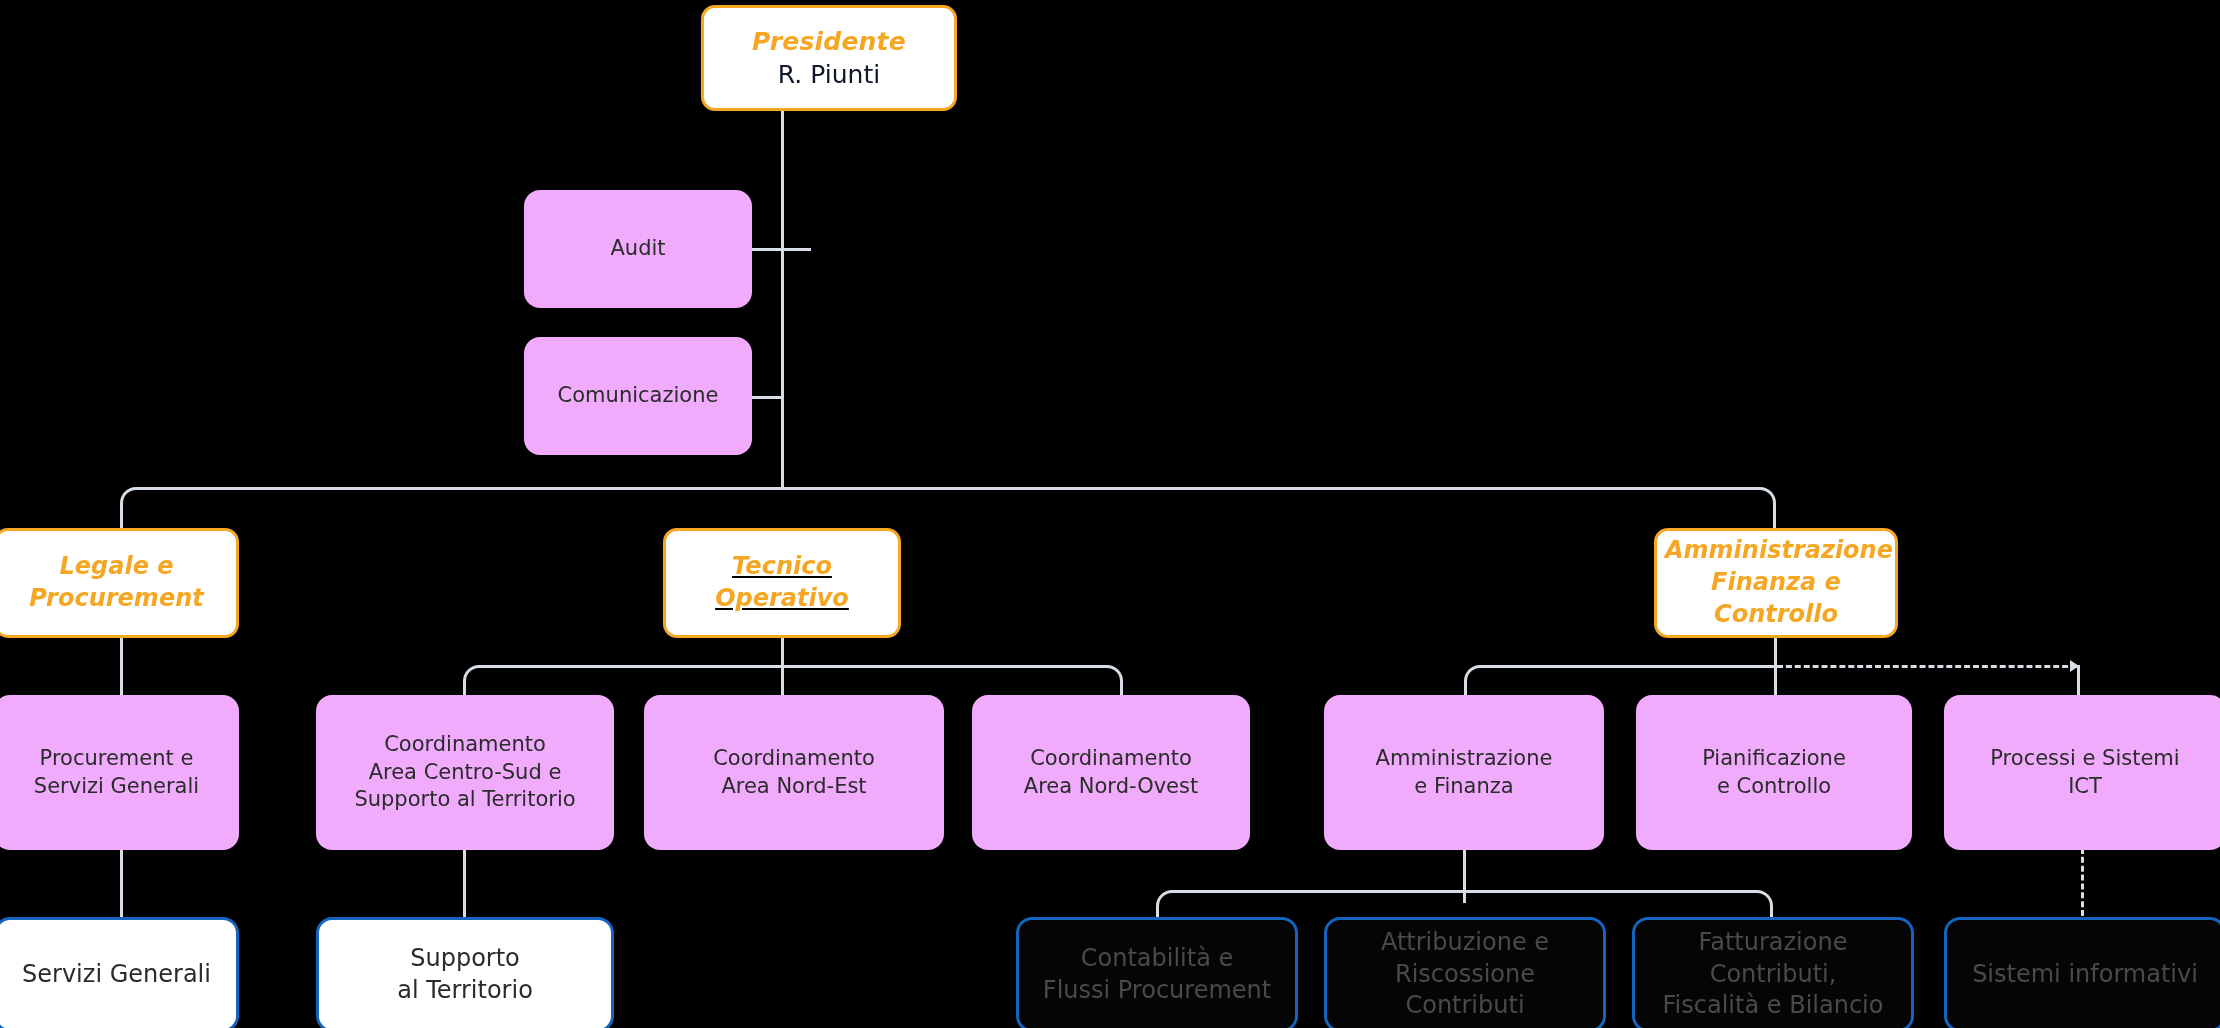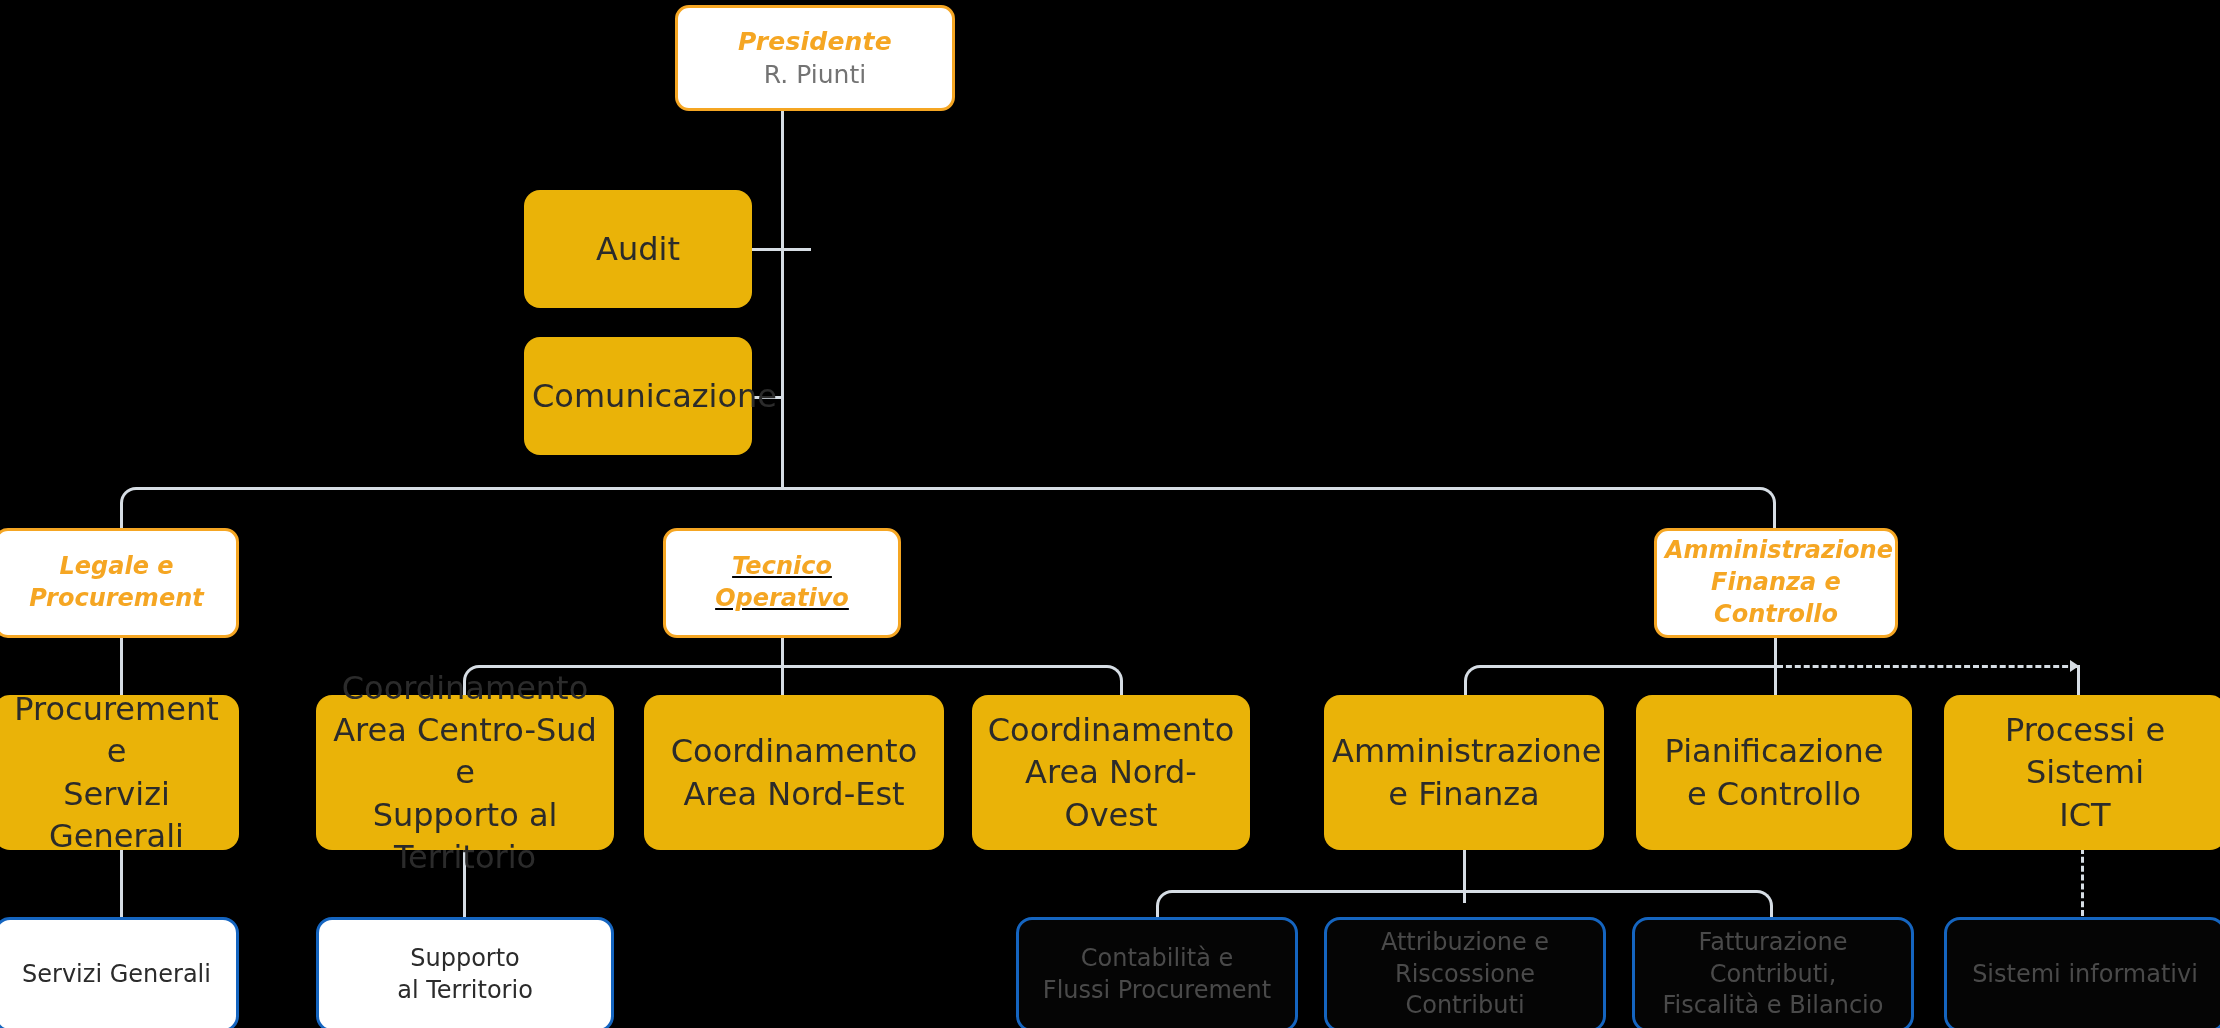--- a/index.html
+++ b/index.html
@@ -45,45 +45,45 @@
     flex-direction: column;
   }
   .node.exec .role {
     color: #f5a623;
     font-style: italic;
     font-weight: bold;
     font-size: 25px;
     letter-spacing: .2px;
   }
   .node.exec .person {
-    color: #737373;
+    color: #0f172a;
     font-size: 25px;
     font-weight: normal;
   }
 
   
   .node.dept {
     background: #ffffff;
     border: 3px solid #f5a623;
     flex-direction: column;
   }
   .node.dept .title {
     color: #f5a623;
     font-style: italic;
     font-weight: bold;
     font-size: 24px;
     white-space: pre-line;
   }
 
   
   .node.unit {
-    background: #eab308;
+    background: #f0abfc;
     border: none;
     color: #2b2b2b;
-    font-size: 32px;
+    font-size: 21px;
     border-radius: 16px;
   }
   .node.unit .label {
     white-space: pre-line;
   }
 
   
   .node.sub {
     background: #ffffff;
     border: 3px solid #1565c0;
@@ -171,21 +171,21 @@
   <div class="ln v" style="left:2077px; top:665px; height:32px;"></div>
 
   <div class="ln v" style="left:120px; top:848px; height:70px;"></div>
   <div class="ln v" style="left:463px; top:848px; height:70px;"></div>
 
   <div class="ln v" style="left:1463px; top:848px; height:55px;"></div>
   <div class="bus" style="left:1156px; top:890px; width:617px; height:30px;"></div>
 
   <div class="dash-v" style="left:2081px; top:848px; height:68px;"></div>
 
-  <div class="node exec" style="left:675px; top:5px; width:280px; height:106px;">
+  <div class="node exec" style="left:701px; top:5px; width:256px; height:106px;">
     <span class="txt role">Presidente</span>
     <span class="txt person">R. Piunti</span>
   </div>
 
 
   <div class="node unit" style="left:524px; top:190px; width:228px; height:118px;">
     <span class="txt label">Audit</span>
   </div>
 
 

